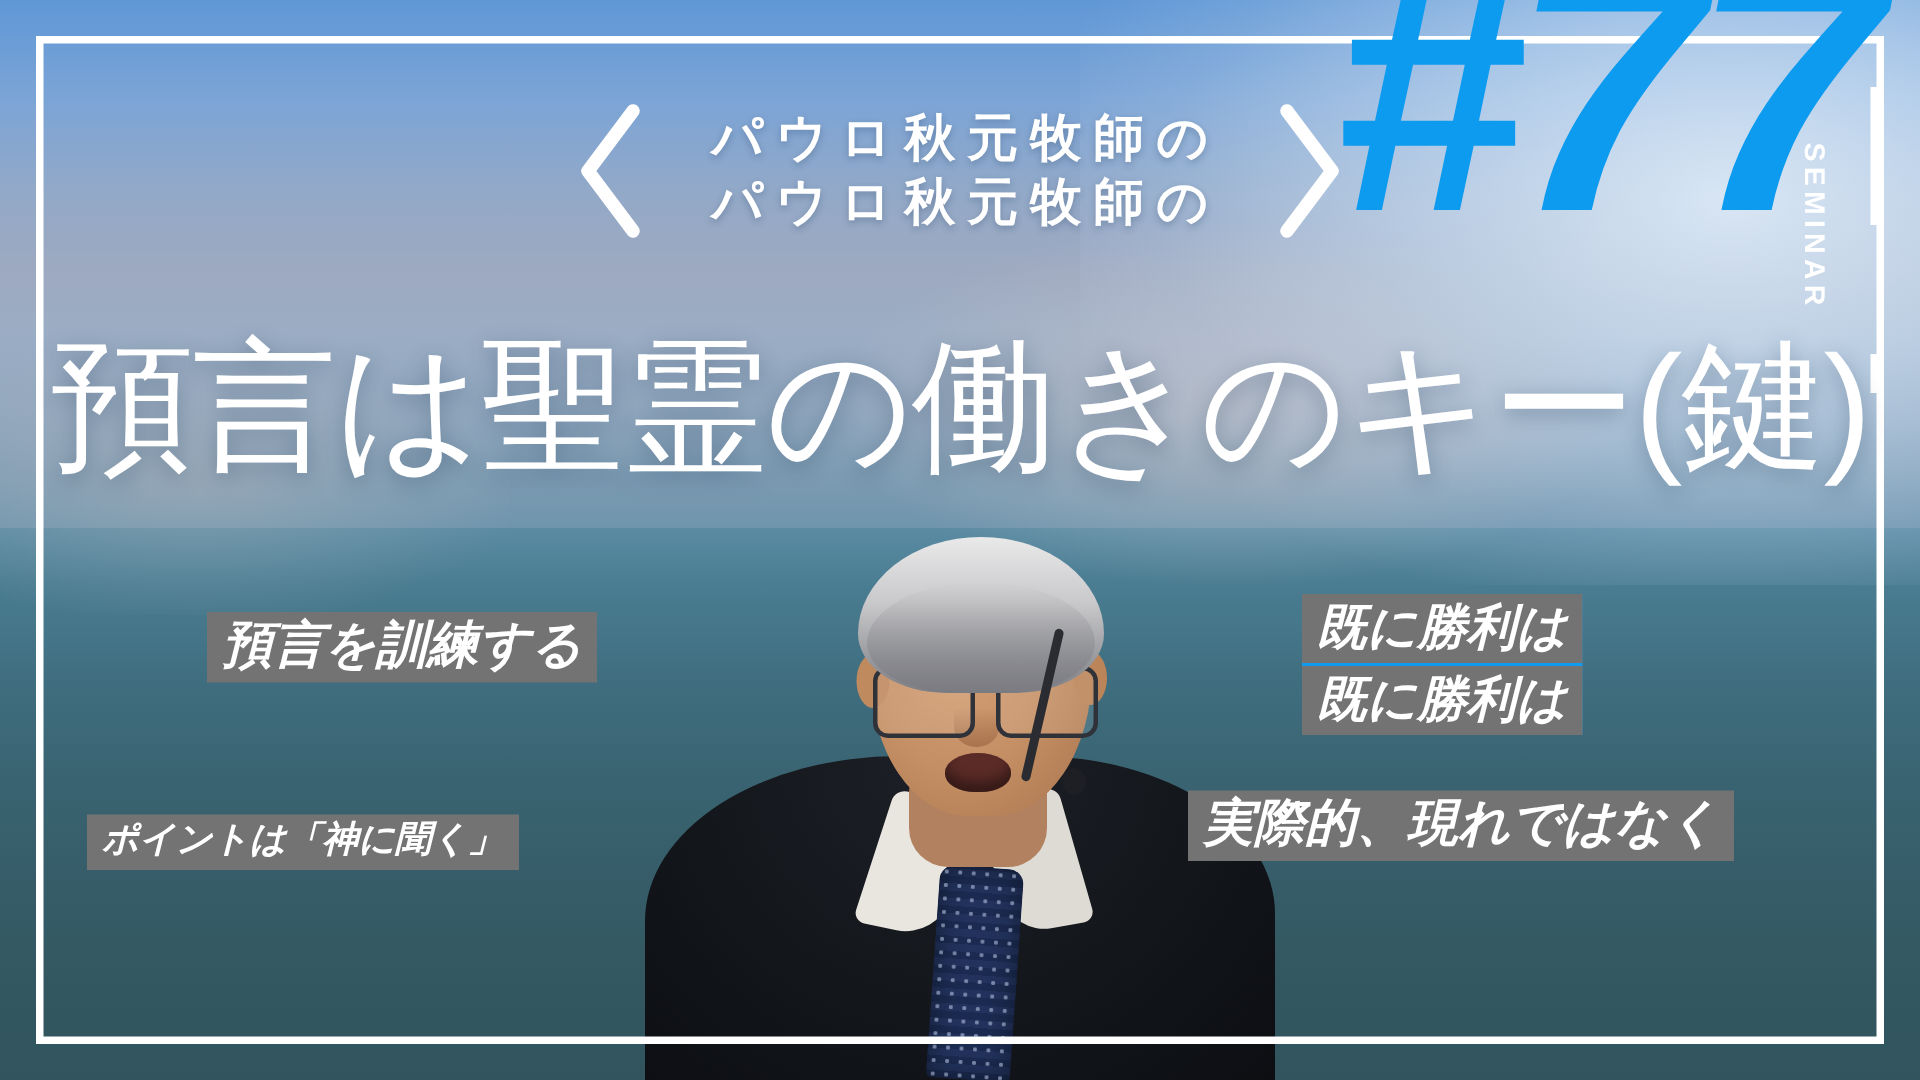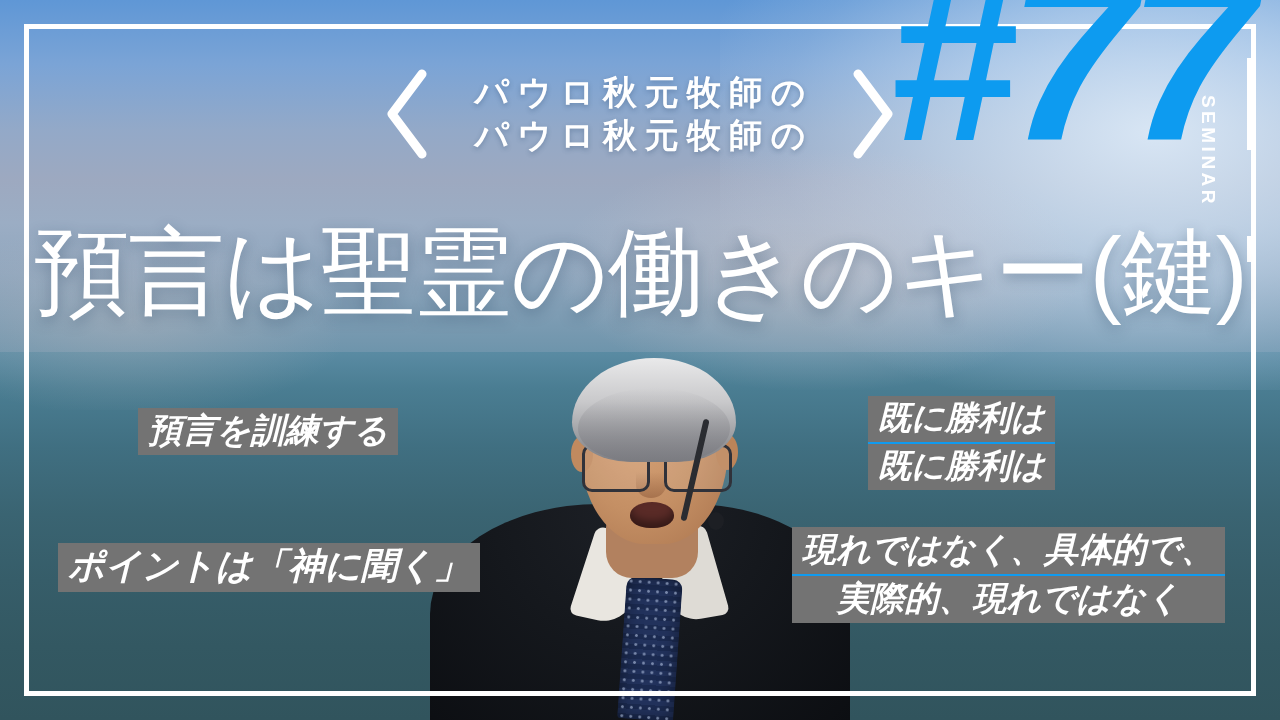--- a/index.html
+++ b/index.html
@@ -349,21 +349,21 @@
     white-space: nowrap;
     line-height: 1.0;
   }
   .chip .row {
     display: block;
     background: #737373;
     padding: 5px 10px 8px 10px;
   }
 
   .chip-train { left: 138px; top: 408px; font-size: 34px; }
-  .chip-point { left: 58px;  top: 543px; font-size: 36px; }
+  .chip-point { left: 58px;  top: 543px; font-size: 24px; }
 
   .chip-victory { left: 868px; top: 396px; font-size: 33px; text-align: right; }
   .chip-victory .row { text-align: center; }
 
   .chip-nature { left: 792px; top: 527px; font-size: 34px; text-align: center; }
 
   .chip-stack { display: inline-block; }
   .chip-stack .row + .row { margin-top: 2px; }
 </style>
 </head>
@@ -436,18 +436,17 @@
 
   <div class="chip chip-victory">
     <span class="chip-stack">
       <span class="row">既に勝利は</span>
       <span class="row">既に勝利は</span>
     </span>
   </div>
 
   <div class="chip chip-nature">
     <span class="chip-stack">
-      <span class="row">現れではなく、具体的で、</span>
       <span class="row">実際的、現れではなく</span>
     </span>
   </div>
 
 </div>
 
 </body></html>

